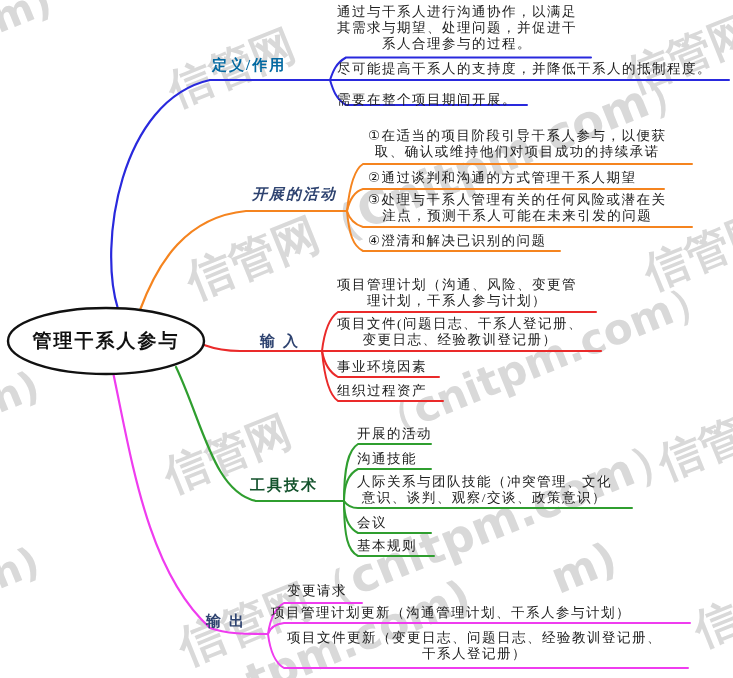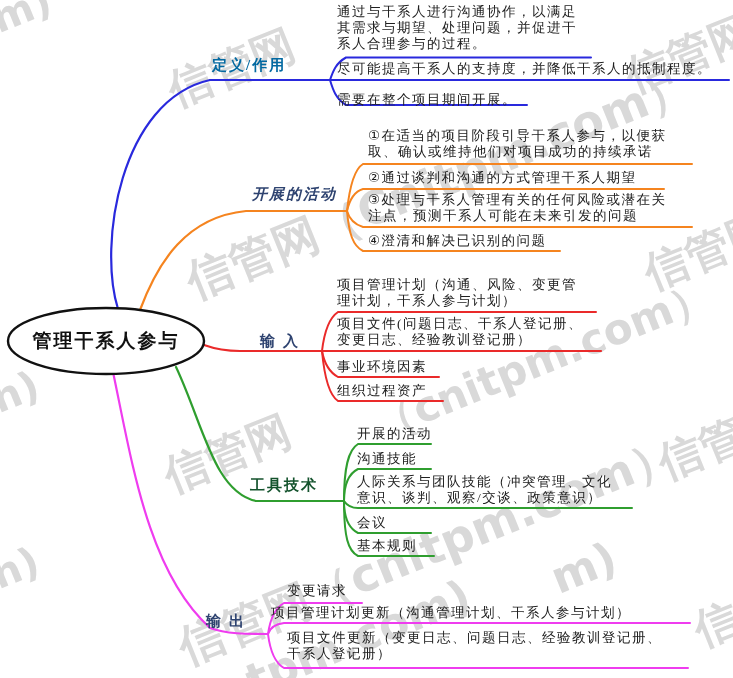--- a/index.html
+++ b/index.html
@@ -9,21 +9,21 @@
   }
   svg{position:absolute;left:0;top:0;z-index:2;}
   .wm{
     position:absolute;z-index:1;color:#d9d9d9;font-weight:700;
     font-family:"DejaVu Sans","Liberation Sans",sans-serif;
     transform:rotate(-22deg);transform-origin:left top;
     white-space:pre;user-select:none;line-height:1;
   }
   .leaf{
     position:absolute;z-index:3;color:#202020;font-size:13.5px;line-height:16px;
-    letter-spacing:1.5px;white-space:pre;
+    letter-spacing:1.5px;white-space:pre;text-align:center;
   }
   .blabel{
     position:absolute;z-index:3;font-size:15px;font-weight:700;letter-spacing:2px;
     white-space:pre;
   }
   .blabel.wide{letter-spacing:8px;}
   .central-text{
     position:absolute;z-index:4;left:8px;top:308px;width:196px;height:66px;
     display:flex;align-items:center;justify-content:center;
     font-size:19px;font-weight:700;letter-spacing:2px;color:#111;white-space:pre;

